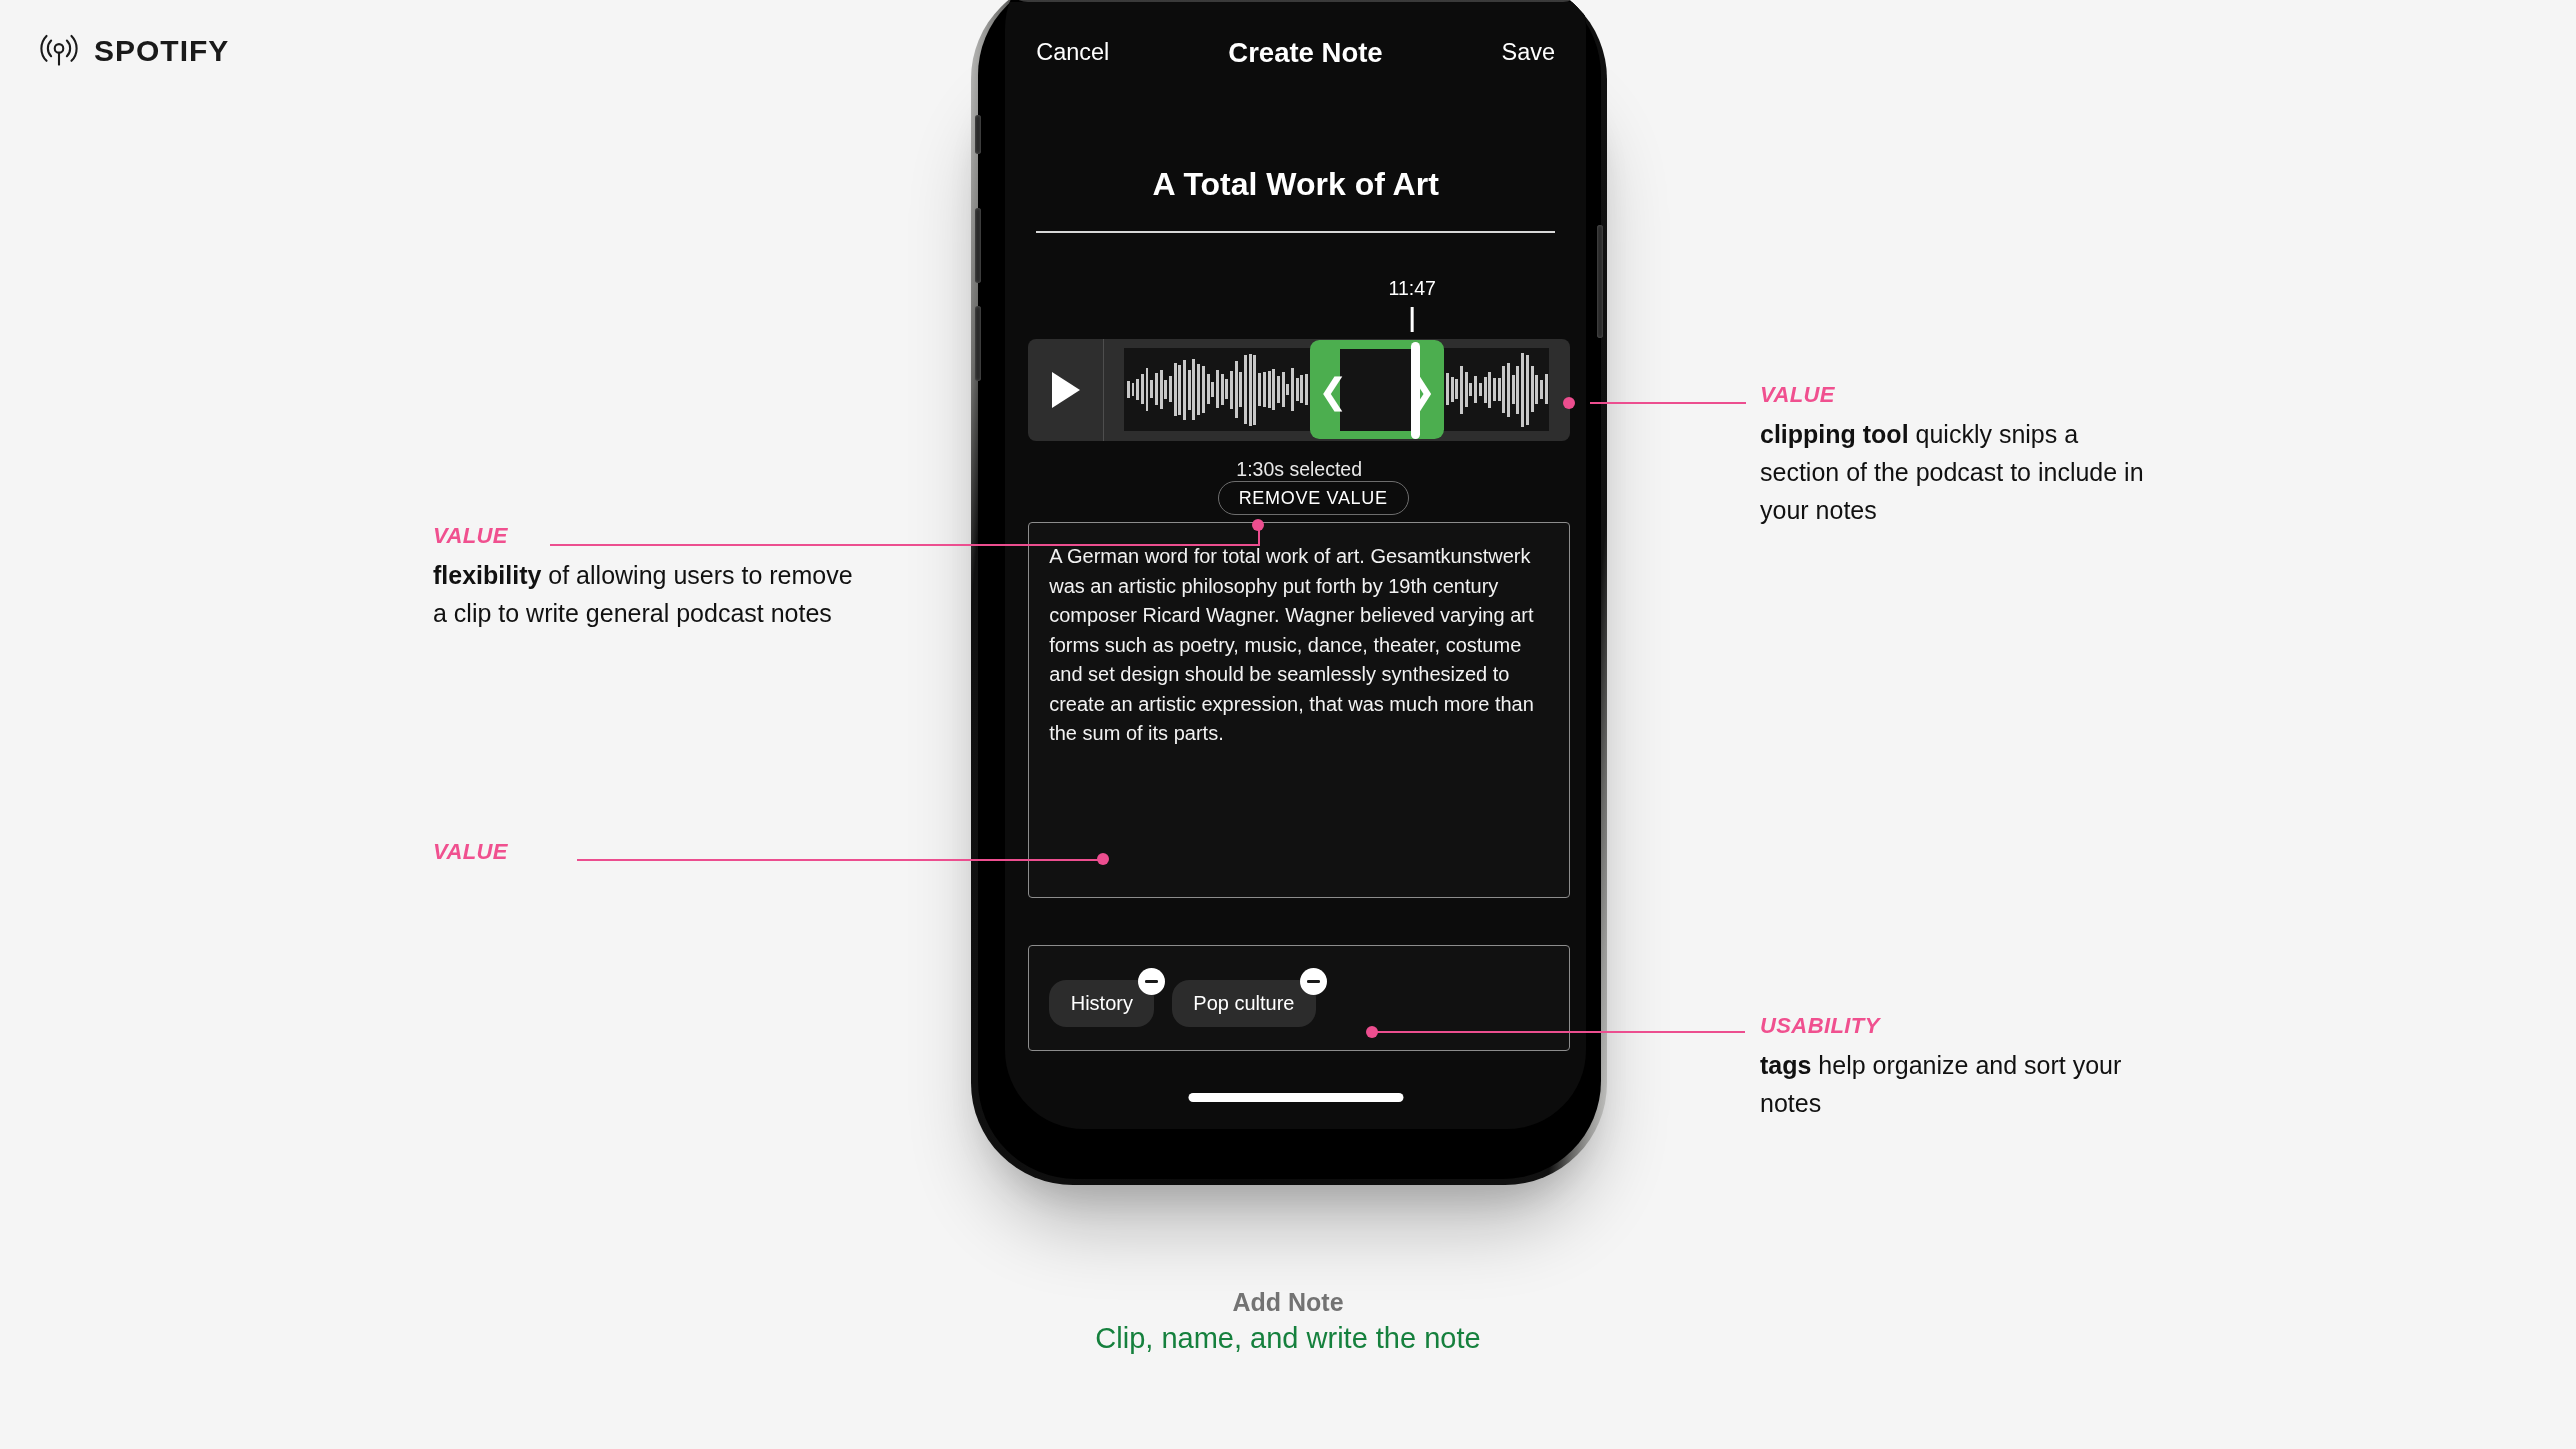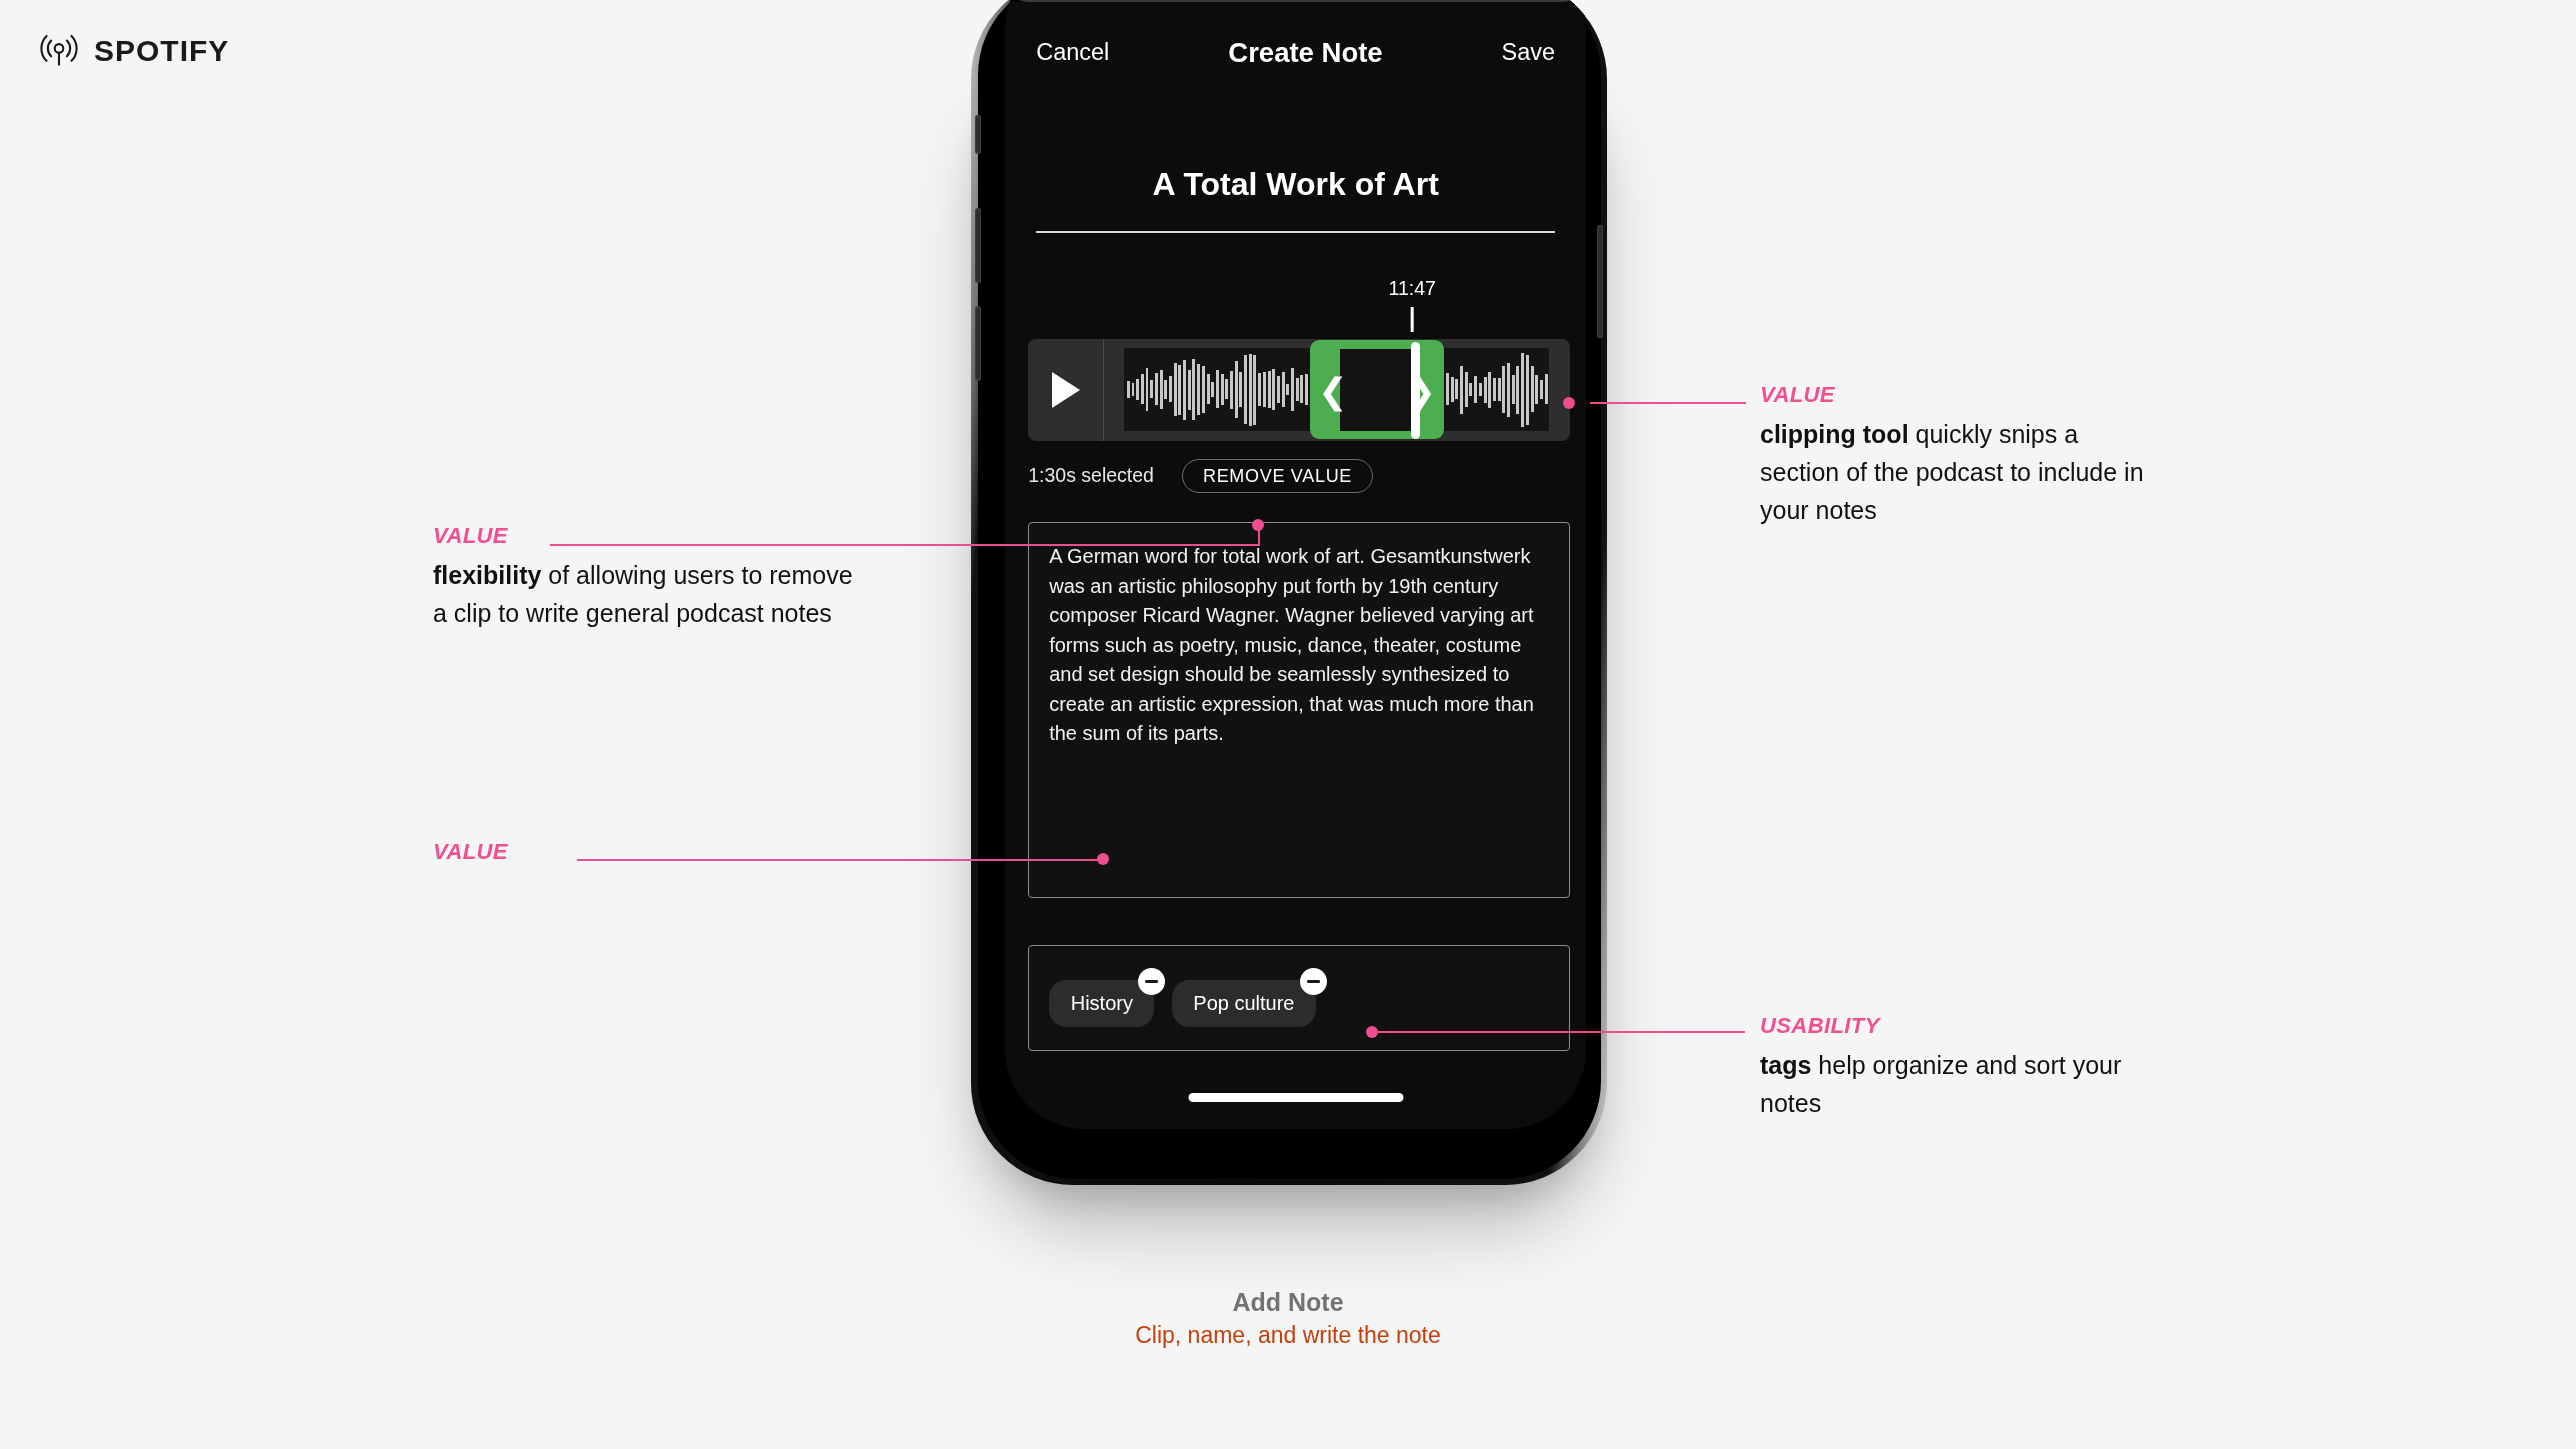--- a/index.html
+++ b/index.html
@@ -149,21 +149,21 @@
   }
   #clip-handle-left  { left:8px; }
   #clip-handle-right { right:8px; }
   #clip-playhead {
     position:absolute; left:101px; top:1.3px;
     width:8.7px; height:97px; background:#fff; border-radius:4.7px;
   }
 
   #clip-meta {
     position:absolute; left:23px; top:456px; width:542px; height:35px;
-    display:flex; align-items:center;
+    display:flex; align-items:center;flex-direction:column;
   }
   #clip-duration { font-size:19.5px; color:#e8e8e8; }
   #remove-clip-button {
     margin-left:28px;
     padding:0 20px; height:34px; line-height:32px;
     border:1.3px solid #6d6d6d; border-radius:17.4px;
     font-size:18px; letter-spacing:0.7px; color:#fff; background:transparent;
     font-family:"Liberation Sans", sans-serif;
   }
 
@@ -244,21 +244,21 @@
 
   #conn-tags-line     { left:1373px; top:1031px; width:372px; height:2px; }
   #conn-tags-dot      { left:1366px; top:1026px; }
 
   
   #caption {
     position:absolute; left:986px; top:1288px; width:604px;
     text-align:center;
   }
   #caption .cap-title { font-size:25px; font-weight:bold; color:#737373; }
-  #caption .cap-sub { font-size:23px; color:#c2410c; margin-top:5.4px; }
+  #caption .cap-sub { font-size:29px; color:#15803d; margin-top:5.4px; }
 </style>
 </head>
 <body>
 
 <div id="brand">
   <svg class="logo-icon" viewBox="0 0 64 64">
     <circle cx="32" cy="28" r="6.5" fill="none" stroke="#1a1a1a" stroke-width="3.2"></circle>
     <line x1="32" y1="34" x2="32" y2="54" stroke="#1a1a1a" stroke-width="3.2"></line>
     <path d="M20 16 A 17 17 0 0 0 20 40" fill="none" stroke="#1a1a1a" stroke-width="3.2" stroke-linecap="round"></path>
     <path d="M44 16 A 17 17 0 0 1 44 40" fill="none" stroke="#1a1a1a" stroke-width="3.2" stroke-linecap="round"></path>

